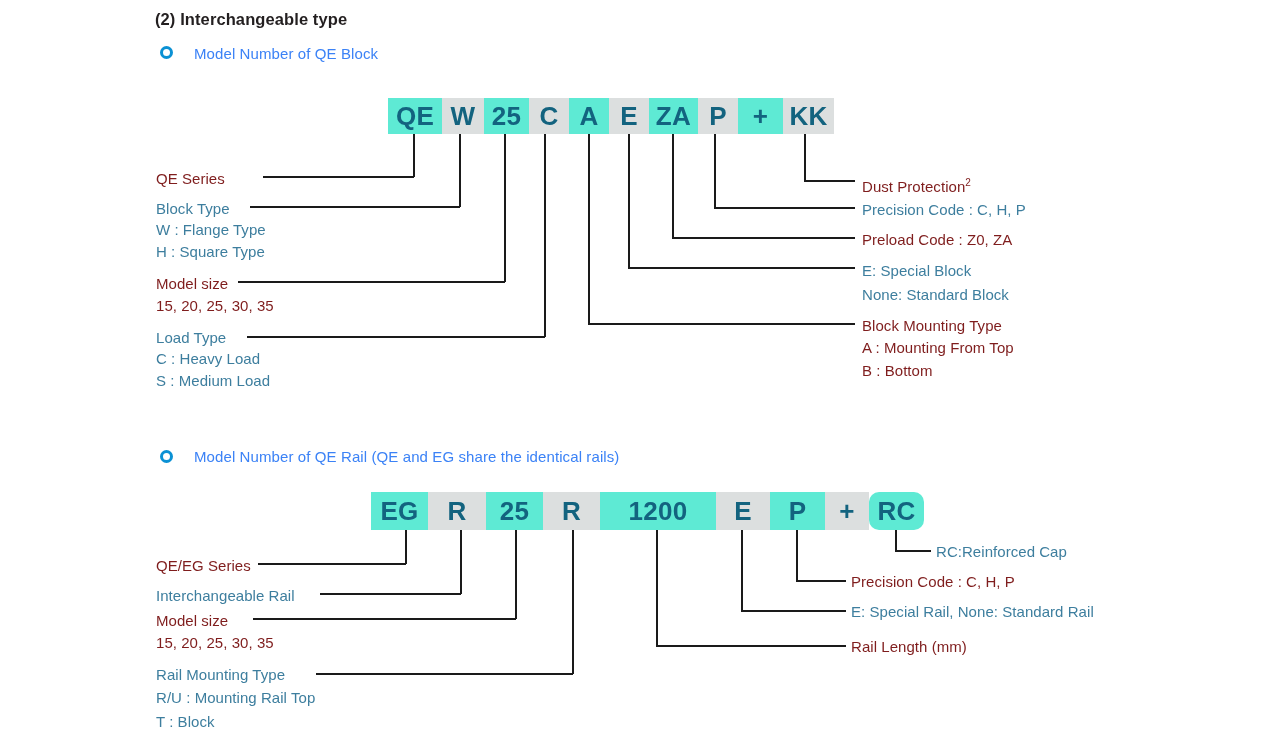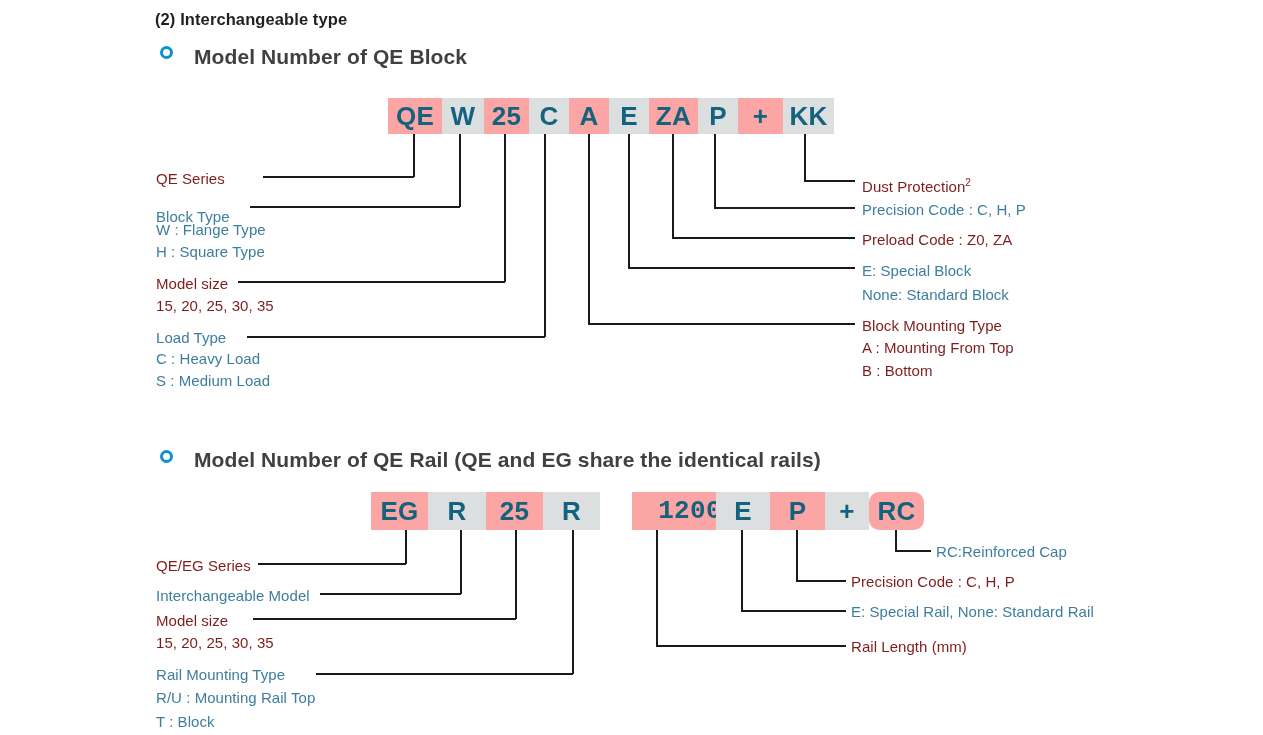--- a/index.html
+++ b/index.html
@@ -10,35 +10,35 @@
     color:#231f20;overflow:hidden;position:relative;
   }
   #root{position:absolute;left:0;top:0;width:1263px;height:735px;}
 
   
   .sec-title{
     position:absolute;font-size:16.5px;font-weight:bold;color:#231f20;
     letter-spacing:.1px;white-space:nowrap;
   }
   .sub-head{
-    position:absolute;font-size:21px;font-weight:bold;color:#404040;
+    position:absolute;font-size:15px;font-weight:normal;color:#3b82f6;
     white-space:nowrap;letter-spacing:.1px;
   }
   .bullet-ring{
     position:absolute;width:13px;height:13px;border-radius:50%;
     border:3.2px solid #0b91d4;box-sizing:border-box;background:#fff;
   }
 
   
   .codebox{
     position:absolute;display:flex;align-items:center;justify-content:center;
     font-size:26px;font-weight:bold;color:#13637f;
     letter-spacing:.3px;box-sizing:border-box;
   }
-  .bg-a{background:#fca5a5;}
+  .bg-a{background:#5eead4;}
   .bg-b{background:#dcdfdf;}
 
   
   .ln{position:absolute;background:#1a1a1a;}
   .lnv{width:1.7px;}
   .lnh{height:1.7px;}
 
   
   .lab{
     position:absolute;font-size:15px;line-height:24px;white-space:nowrap;
@@ -90,21 +90,21 @@
   <div class="ln lnh" style="left:672px;top:237px;width:183px;"></div>
 
   <div class="ln lnv" style="left:628px;top:134px;height:135px;"></div>
   <div class="ln lnh" style="left:628px;top:267px;width:227px;"></div>
 
   <div class="ln lnv" style="left:588px;top:134px;height:191px;"></div>
   <div class="ln lnh" style="left:588px;top:323px;width:267px;"></div>
 
   <div class="lab" style="left:156px;top:167px;">QE Series</div>
 
-  <div class="lab blue" style="left:156px;top:205px;">Block Type</div>
+  <div class="lab blue" style="left:156px;top:197px;">Block Type</div>
   <div class="lab blue" style="left:156px;top:218px;">W : Flange Type</div>
   <div class="lab blue" style="left:156px;top:240px;">H : Square Type</div>
 
   <div class="lab" style="left:156px;top:272px;">Model size</div>
   <div class="lab" style="left:156px;top:294px;">15, 20, 25, 30, 35</div>
 
   <div class="lab blue" style="left:156px;top:326px;">Load Type</div>
   <div class="lab blue" style="left:156px;top:347px;">C : Heavy Load</div>
   <div class="lab blue" style="left:156px;top:369px;">S : Medium Load</div>
 
@@ -119,21 +119,21 @@
   <div class="lab" style="left:862px;top:336px;">A : Mounting From Top</div>
   <div class="lab" style="left:862px;top:359px;">B : Bottom</div>
 
   <div class="bullet-ring" style="left:160px;top:450px;"></div>
   <div class="sub-head" style="left:194px;top:448px;">Model Number of QE Rail (QE and EG share the identical rails)</div>
 
   <div class="codebox bg-a" style="left:371px;top:492px;width:57px;height:38px;">EG</div>
   <div class="codebox bg-b" style="left:428px;top:492px;width:58px;height:38px;">R</div>
   <div class="codebox bg-a" style="left:486px;top:492px;width:57px;height:38px;">25</div>
   <div class="codebox bg-b" style="left:543px;top:492px;width:57px;height:38px;">R</div>
-  <div class="codebox bg-a" style="left:632px;top:492px;width:116px;height:38px;font-family:Liberation Mono, monospace;">1200</div>
+  <div class="codebox bg-a" style="left:600px;top:492px;width:116px;height:38px;">1200</div>
   <div class="codebox bg-b" style="left:716px;top:492px;width:54px;height:38px;">E</div>
   <div class="codebox bg-a" style="left:770px;top:492px;width:55px;height:38px;">P</div>
   <div class="codebox bg-b" style="left:825px;top:492px;width:44px;height:38px;">+</div>
   <div class="codebox bg-a" style="left:869px;top:492px;width:55px;height:38px;border-radius:10px;">RC</div>
 
   <div class="ln lnv" style="left:405px;top:530px;height:34px;"></div>
   <div class="ln lnh" style="left:258px;top:563px;width:148px;"></div>
 
   <div class="ln lnv" style="left:460px;top:530px;height:64px;"></div>
   <div class="ln lnh" style="left:320px;top:593px;width:141px;"></div>
@@ -150,21 +150,21 @@
   <div class="ln lnv" style="left:796px;top:530px;height:52px;"></div>
   <div class="ln lnh" style="left:796px;top:580px;width:50px;"></div>
 
   <div class="ln lnv" style="left:741px;top:530px;height:82px;"></div>
   <div class="ln lnh" style="left:741px;top:610px;width:105px;"></div>
 
   <div class="ln lnv" style="left:656px;top:530px;height:117px;"></div>
   <div class="ln lnh" style="left:656px;top:645px;width:190px;"></div>
 
   <div class="lab" style="left:156px;top:554px;">QE/EG Series</div>
-  <div class="lab blue" style="left:156px;top:584px;">Interchangeable Model</div>
+  <div class="lab blue" style="left:156px;top:584px;">Interchangeable Rail</div>
   <div class="lab" style="left:156px;top:609px;">Model size</div>
   <div class="lab" style="left:156px;top:631px;">15, 20, 25, 30, 35</div>
   <div class="lab blue" style="left:156px;top:663px;">Rail Mounting Type</div>
   <div class="lab blue" style="left:156px;top:686px;">R/U : Mounting Rail Top</div>
   <div class="lab blue" style="left:156px;top:710px;">T : Block</div>
 
   <div class="lab blue" style="left:936px;top:540px;">RC:Reinforced Cap</div>
   <div class="lab" style="left:851px;top:570px;">Precision Code : C, H, P</div>
   <div class="lab blue" style="left:851px;top:600px;">E: Special Rail, None: Standard Rail</div>
   <div class="lab" style="left:851px;top:635px;">Rail Length (mm)</div>

